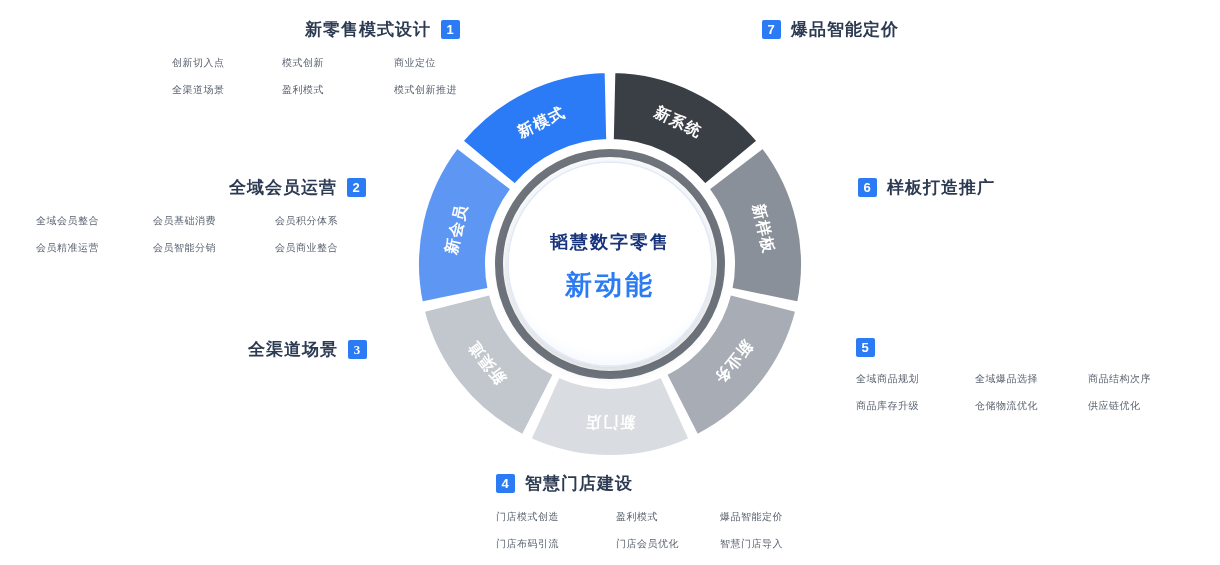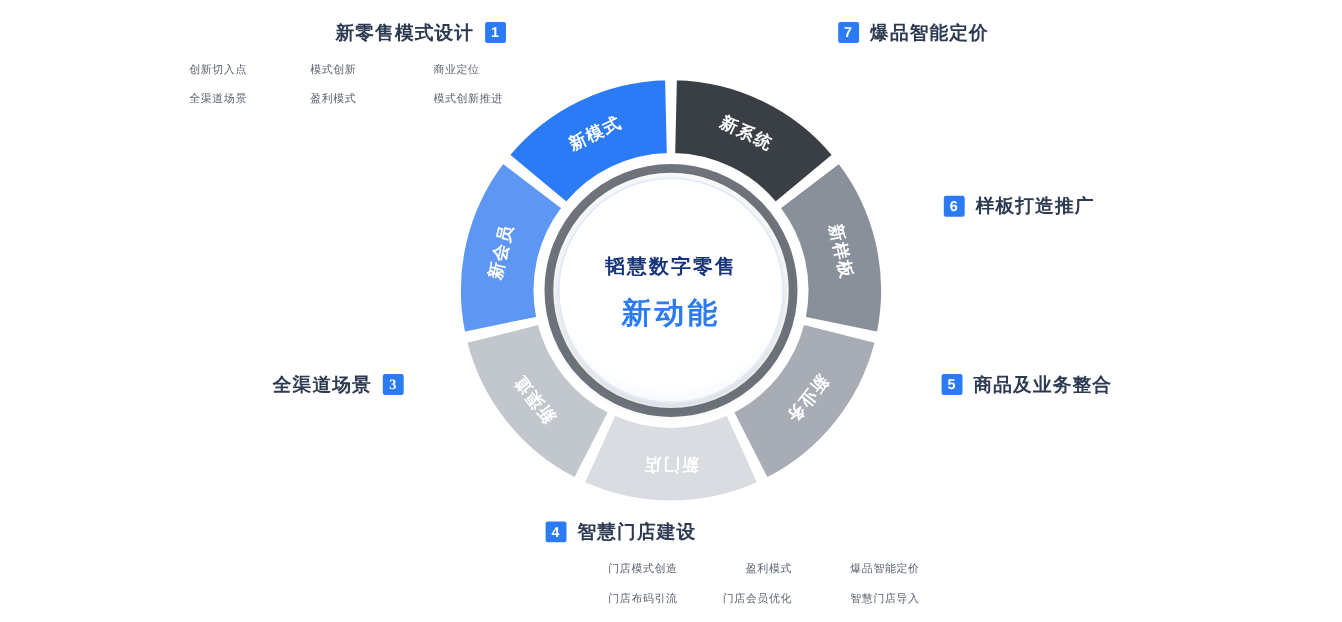--- a/index.html
+++ b/index.html
@@ -31,21 +31,21 @@
     letter-spacing:0.5px;
   }
   .items span{white-space:nowrap;}
   #s1{left:160px;top:18px;width:300px;}
   #s1 .items{grid-template-columns:110px 112px auto;padding-left:12px;}
   #s2{left:36px;top:176px;width:330px;}
   #s2 .items{grid-template-columns:117px 122px auto;}
   #s3{left:33px;top:338px;width:334px;font-family:Liberation Serif, serif;}
   #s3 .items{grid-template-columns:125px 118px auto;}
   #s4{left:496px;top:472px;width:340px;}
-  #s4 .items{grid-template-columns:120px 104px auto;text-align:right;}
+  #s4 .items{grid-template-columns:120px 104px auto;}
   #s5{left:856px;top:338px;width:344px;}
   #s5 .items{grid-template-columns:119px 113px auto;}
   #s6{left:858px;top:176px;width:340px;}
   #s6 .items{grid-template-columns:115px 117px auto;}
   #s7{left:762px;top:18px;width:430px;}
   #s7 .items{grid-template-columns:141px 141px auto;}
   #donut-wrap{position:absolute;left:408px;top:62px;width:404px;height:404px;}
   .seg-label{
     fill:#ffffff;font-size:15.5px;font-weight:bold;letter-spacing:1.5px;
     font-family:"Liberation Sans","DejaVu Sans",sans-serif;
@@ -71,20 +71,32 @@
     <span>创新切入点</span>
     <span>模式创新</span>
     <span>商业定位</span>
     <span>全渠道场景</span>
     <span>盈利模式</span>
     <span>模式创新推进</span>
   </div>
 </div>
 
 <div class="section" id="s2">
+  <div class="heading right">
+    <span>全域会员运营</span>
+    <span class="badge">2</span>
+  </div>
+  <div class="items">
+    <span>全域会员整合</span>
+    <span>会员基础消费</span>
+    <span>会员积分体系</span>
+    <span>会员精准运营</span>
+    <span>会员智能分销</span>
+    <span>会员商业整合</span>
+  </div>
 </div>
 
 <div class="section" id="s3">
   <div class="heading right">
     <span>全渠道场景</span>
     <span class="badge">3</span>
   </div>
 </div>
 
 <div class="section" id="s4">
@@ -98,21 +110,28 @@
     <span>爆品智能定价</span>
     <span>门店布码引流</span>
     <span>门店会员优化</span>
     <span>智慧门店导入</span>
   </div>
 </div>
 
 <div class="section" id="s5">
   <div class="heading">
     <span class="badge">5</span>
-    <span>商品及业务整合</span>
+  </div>
+  <div class="items">
+    <span>全域商品规划</span>
+    <span>全域爆品选择</span>
+    <span>商品结构次序</span>
+    <span>商品库存升级</span>
+    <span>仓储物流优化</span>
+    <span>供应链优化</span>
   </div>
 </div>
 
 <div class="section" id="s6">
   <div class="heading">
     <span class="badge">6</span>
     <span>样板打造推广</span>
   </div>
 </div>
 

